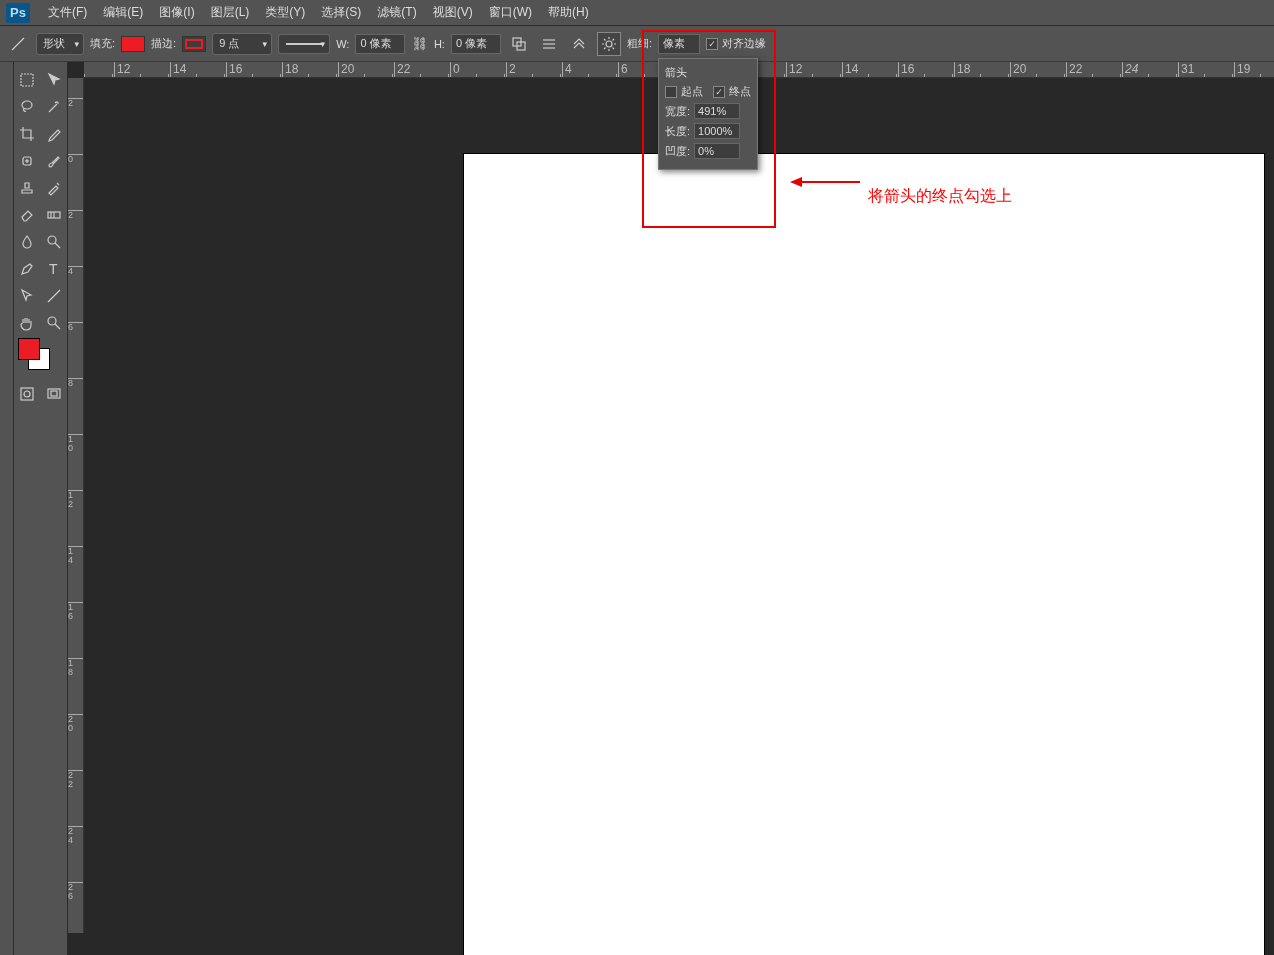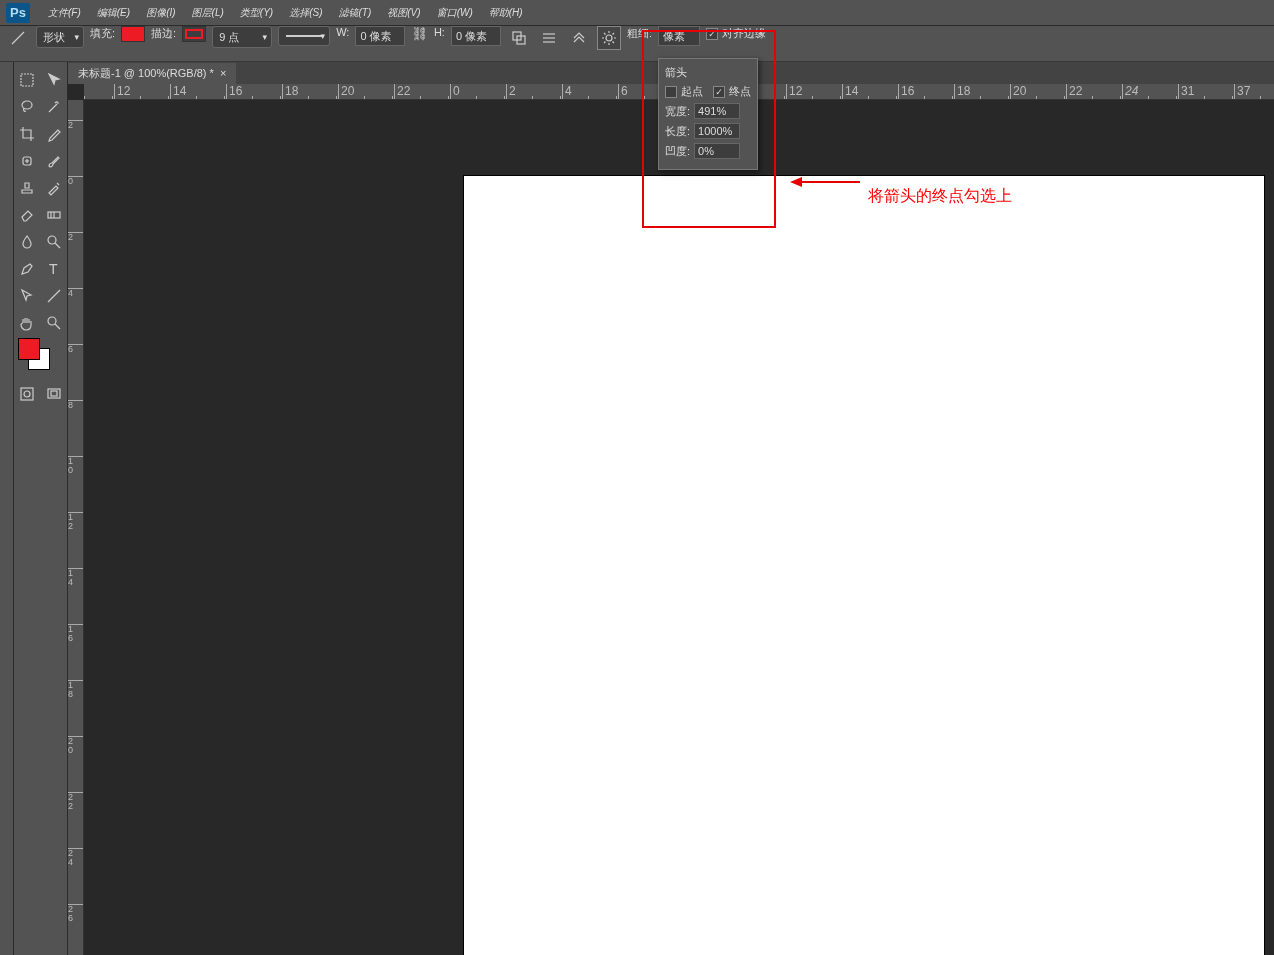--- a/index.html
+++ b/index.html
@@ -1,20 +1,20 @@
 <!DOCTYPE html>
 <html><head>
 <meta charset="utf-8">
 <style>
 * { margin: 0; padding: 0; box-sizing: border-box; font-family: "Microsoft YaHei", Arial, sans-serif; }
 body { background: #535353; width: 1274px; height: 955px; overflow: hidden; font-size: 12px; color: #ccc; }
 .menubar { height: 26px; background: #535353; display: flex; align-items: center; padding-left: 6px; border-bottom: 1px solid #2a2a2a; }
 .ps-logo { width: 24px; height: 20px; background: #0a568a; color: #b4dcf4; font-weight: bold; font-size: 13px; display: flex; align-items: center; justify-content: center; border-radius: 2px; margin-right: 10px; }
-.menu-item { padding: 4px 8px; cursor: pointer; font-size: 10px; color: #ddd; font-style: italic; }
-.options-bar { height: 36px; background: #535353; display: flex; align-items: flex-start; padding: 0 6px; border-bottom: 1px solid #383838; gap: 6px; color: #ddd; font-size: 11px; }
+.menu-item { padding: 4px 8px; cursor: pointer; font-size: 12px; color: #ddd; }
+.options-bar { height: 36px; background: #535353; display: flex; align-items: center; padding: 0 6px; border-bottom: 1px solid #383838; gap: 6px; color: #ddd; font-size: 11px; }
 .tool-icon-sm { width: 24px; height: 24px; display: flex; align-items: center; justify-content: center; }
 .dropdown { background: #3d3d3d; border: 1px solid #666; border-radius: 3px; padding: 2px 18px 2px 6px; position: relative; color: #ddd; height: 22px; display: flex; align-items: center; }
 .dropdown::after { content: "▾"; position: absolute; right: 4px; font-size: 9px; }
 .swatch { width: 24px; height: 16px; border: 1px solid #333; display: inline-block; }
 .red-sw { background: #ed1c24; }
 .red-stroke-sw { background: #3d3d3d; position: relative; overflow: hidden; }
 .red-stroke-sw::before { content: ""; position: absolute; inset: 2px; border: 2px solid #ed1c24; }
 .num-input { background: #3d3d3d; border: 1px solid #666; color: #ddd; width: 50px; height: 20px; padding: 0 4px; font-size: 11px; }
 .line-preview { width: 48px; height: 20px; background: #3d3d3d; border: 1px solid #666; display: flex; align-items: center; justify-content: center; }
 .line-preview::before { content: ""; width: 36px; height: 2px; background: #ccc; }
@@ -264,26 +264,20 @@
       <div class="tool-btn">
           <svg class="ico" viewBox="0 0 16 16">
             <rect x="2" y="3" width="12" height="9"></rect>
             <rect x="5" y="5" width="6" height="5"></rect>
           </svg>
         </div>
     </div>
   </div>
 
   <div class="canvas-area">
-    <div class="tab-bar">
-      <div class="doc-tab">
-        <span>未标题-1 @ 100%(RGB/8) *</span>
-        <span class="tab-close">×</span>
-      </div>
-    </div>
     <div class="ruler-h" id="rulerH">
         <div class="tick minor" style="left: 0px;"></div>
         <div class="tick minor" style="left: 28px;"></div>
         <div class="tick minor" style="left: 56px;"></div>
         <div class="tick minor" style="left: 84px;"></div>
         <div class="tick minor" style="left: 112px;"></div>
         <div class="tick minor" style="left: 140px;"></div>
         <div class="tick minor" style="left: 168px;"></div>
         <div class="tick minor" style="left: 196px;"></div>
         <div class="tick minor" style="left: 224px;"></div>
@@ -334,21 +328,21 @@
         <div class="tick" style="left: 590px;">8</div>
         <div class="tick" style="left: 646px;">10</div>
         <div class="tick" style="left: 702px;">12</div>
         <div class="tick" style="left: 758px;">14</div>
         <div class="tick" style="left: 814px;">16</div>
         <div class="tick" style="left: 870px;">18</div>
         <div class="tick" style="left: 926px;">20</div>
         <div class="tick" style="left: 982px;">22</div>
         <div class="tick" style="left: 1038px; font-style: italic;">24</div>
         <div class="tick" style="left: 1094px;">31</div>
-        <div class="tick" style="left: 1150px;">37</div>
+        <div class="tick" style="left: 1150px;">19</div>
       </div>
     <div class="ruler-container">
       <div class="ruler-v" id="rulerV">
           <div class="vtick" style="top: 20px;">
             <span>2</span>
           </div>
           <div class="vtick" style="top: 76px;">
             <span>0</span>
           </div>
           <div class="vtick" style="top: 132px;">

